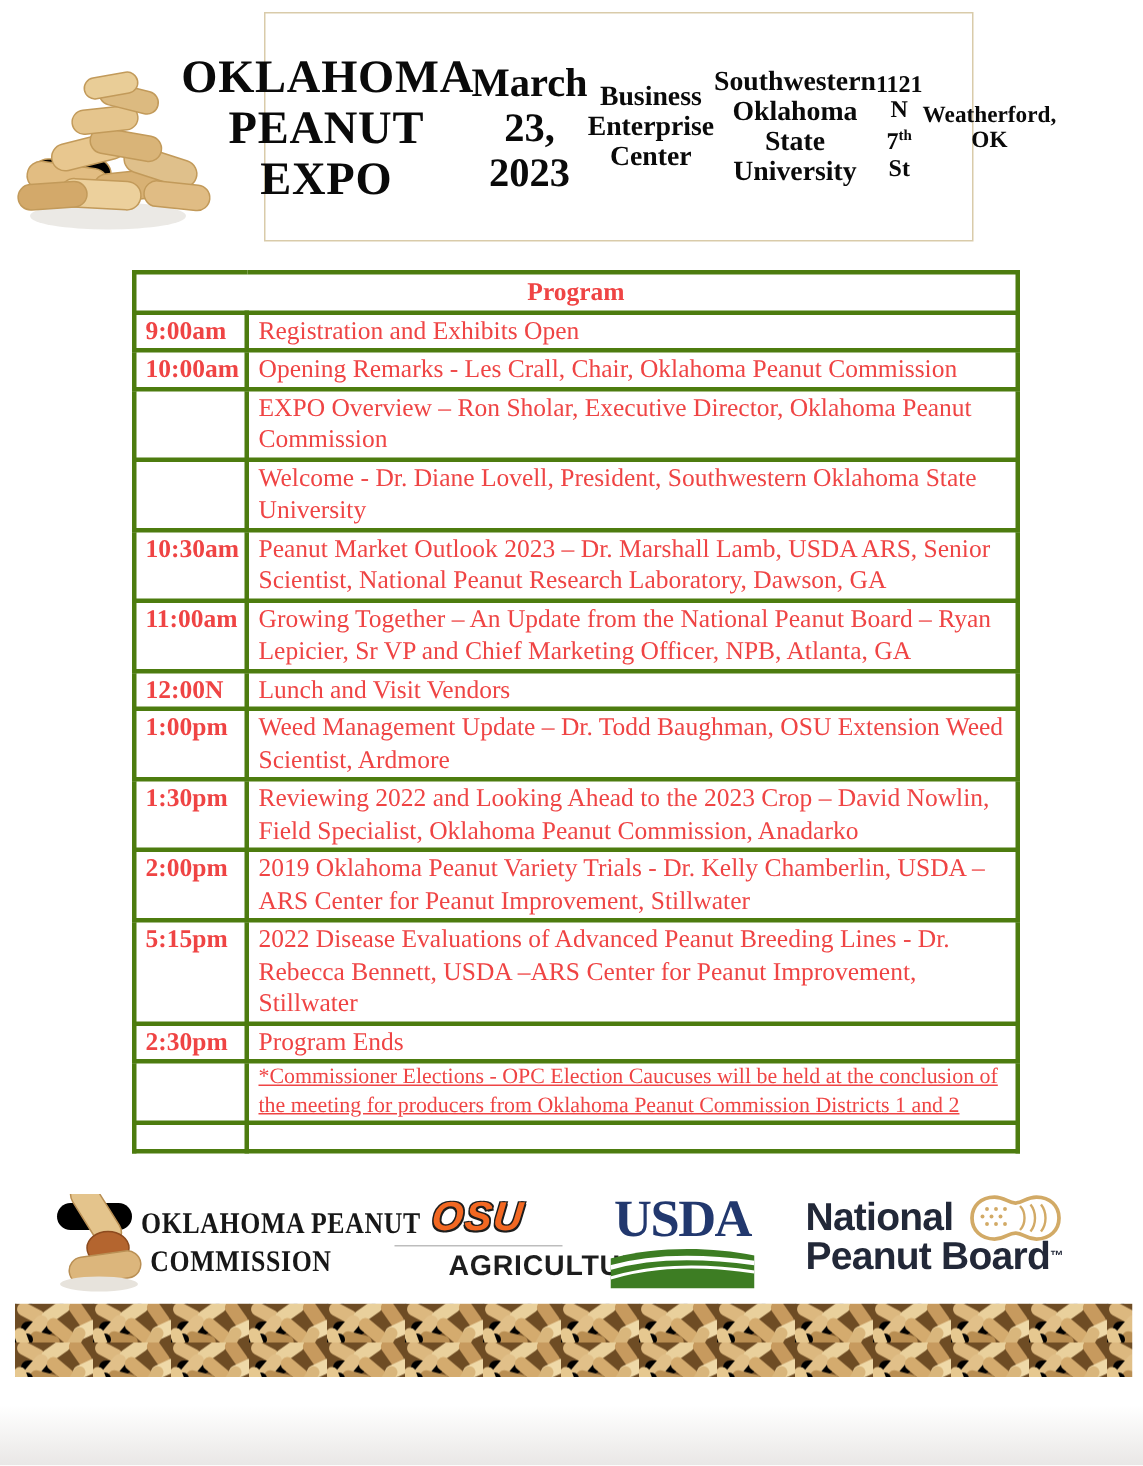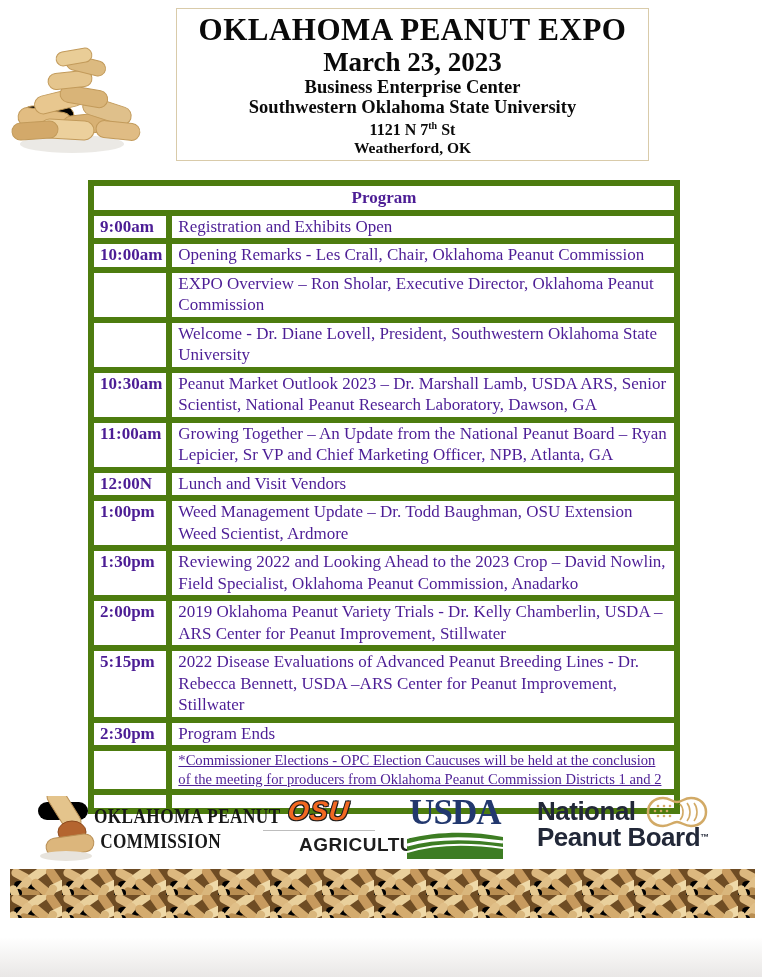--- a/index.html
+++ b/index.html
@@ -6,38 +6,38 @@
   body { background:#ffffff; font-family:"Liberation Serif", serif; }
   .screen { position:relative; width:762px; height:977px; background:#ffffff; overflow:hidden; }
 
   
   .peanut-pile { position:absolute; left:4px; top:44px; width:140px; height:115px; }
 
   
   .header-box {
     position:absolute; left:176px; top:8px; width:473px; height:153px;
     border:1px solid #d9cbaa; background:#ffffff;
-    display:flex; flex-direction:column; align-items:center; justify-content:center;
+    display:flex; align-items:center; justify-content:center;
     text-align:center; color:#0a0a0a;
   }
   .hb-title  { font-size:31px; font-weight:bold; line-height:34px; letter-spacing:0.5px; }
   .hb-date   { font-size:27px; font-weight:bold; line-height:30px; }
   .hb-venue, .hb-univ { font-size:18.5px; font-weight:bold; line-height:20px; }
   .hb-street { font-size:16px; font-weight:bold; line-height:17px; }
   .hb-street sup { font-size:10px; }
   .hb-city   { font-size:15.5px; font-weight:bold; line-height:17px; }
 
   
   .program-table {
     position:absolute; left:88px; top:180px; width:592px;
     border-collapse:collapse; background:#fff;
   }
   .program-table td {
-    border:6px solid #4d7c0f; font-size:17px; line-height:21.5px;
-    vertical-align:top; padding:0 4px 1px 6px; color:#4c1d95;
+    border:3px solid #4d7c0f; font-size:17px; line-height:21.5px;
+    vertical-align:top; padding:0 4px 1px 6px; color:#ef4444;
   }
   td.col-time { width:75px; font-weight:bold; white-space:nowrap; }
   td.head-cell { text-align:center; font-weight:bold; padding:1px 0; }
   td.note-cell { font-size:14.6px; line-height:18.5px;text-decoration:underline; }
   tr.empty-row td { height:19px; }
 
   
   .logos { position:absolute; left:0; top:792px; width:762px; height:78px; }
 
   .opc-logo { position:absolute; left:36px; top:2px; width:215px; height:72px; }

